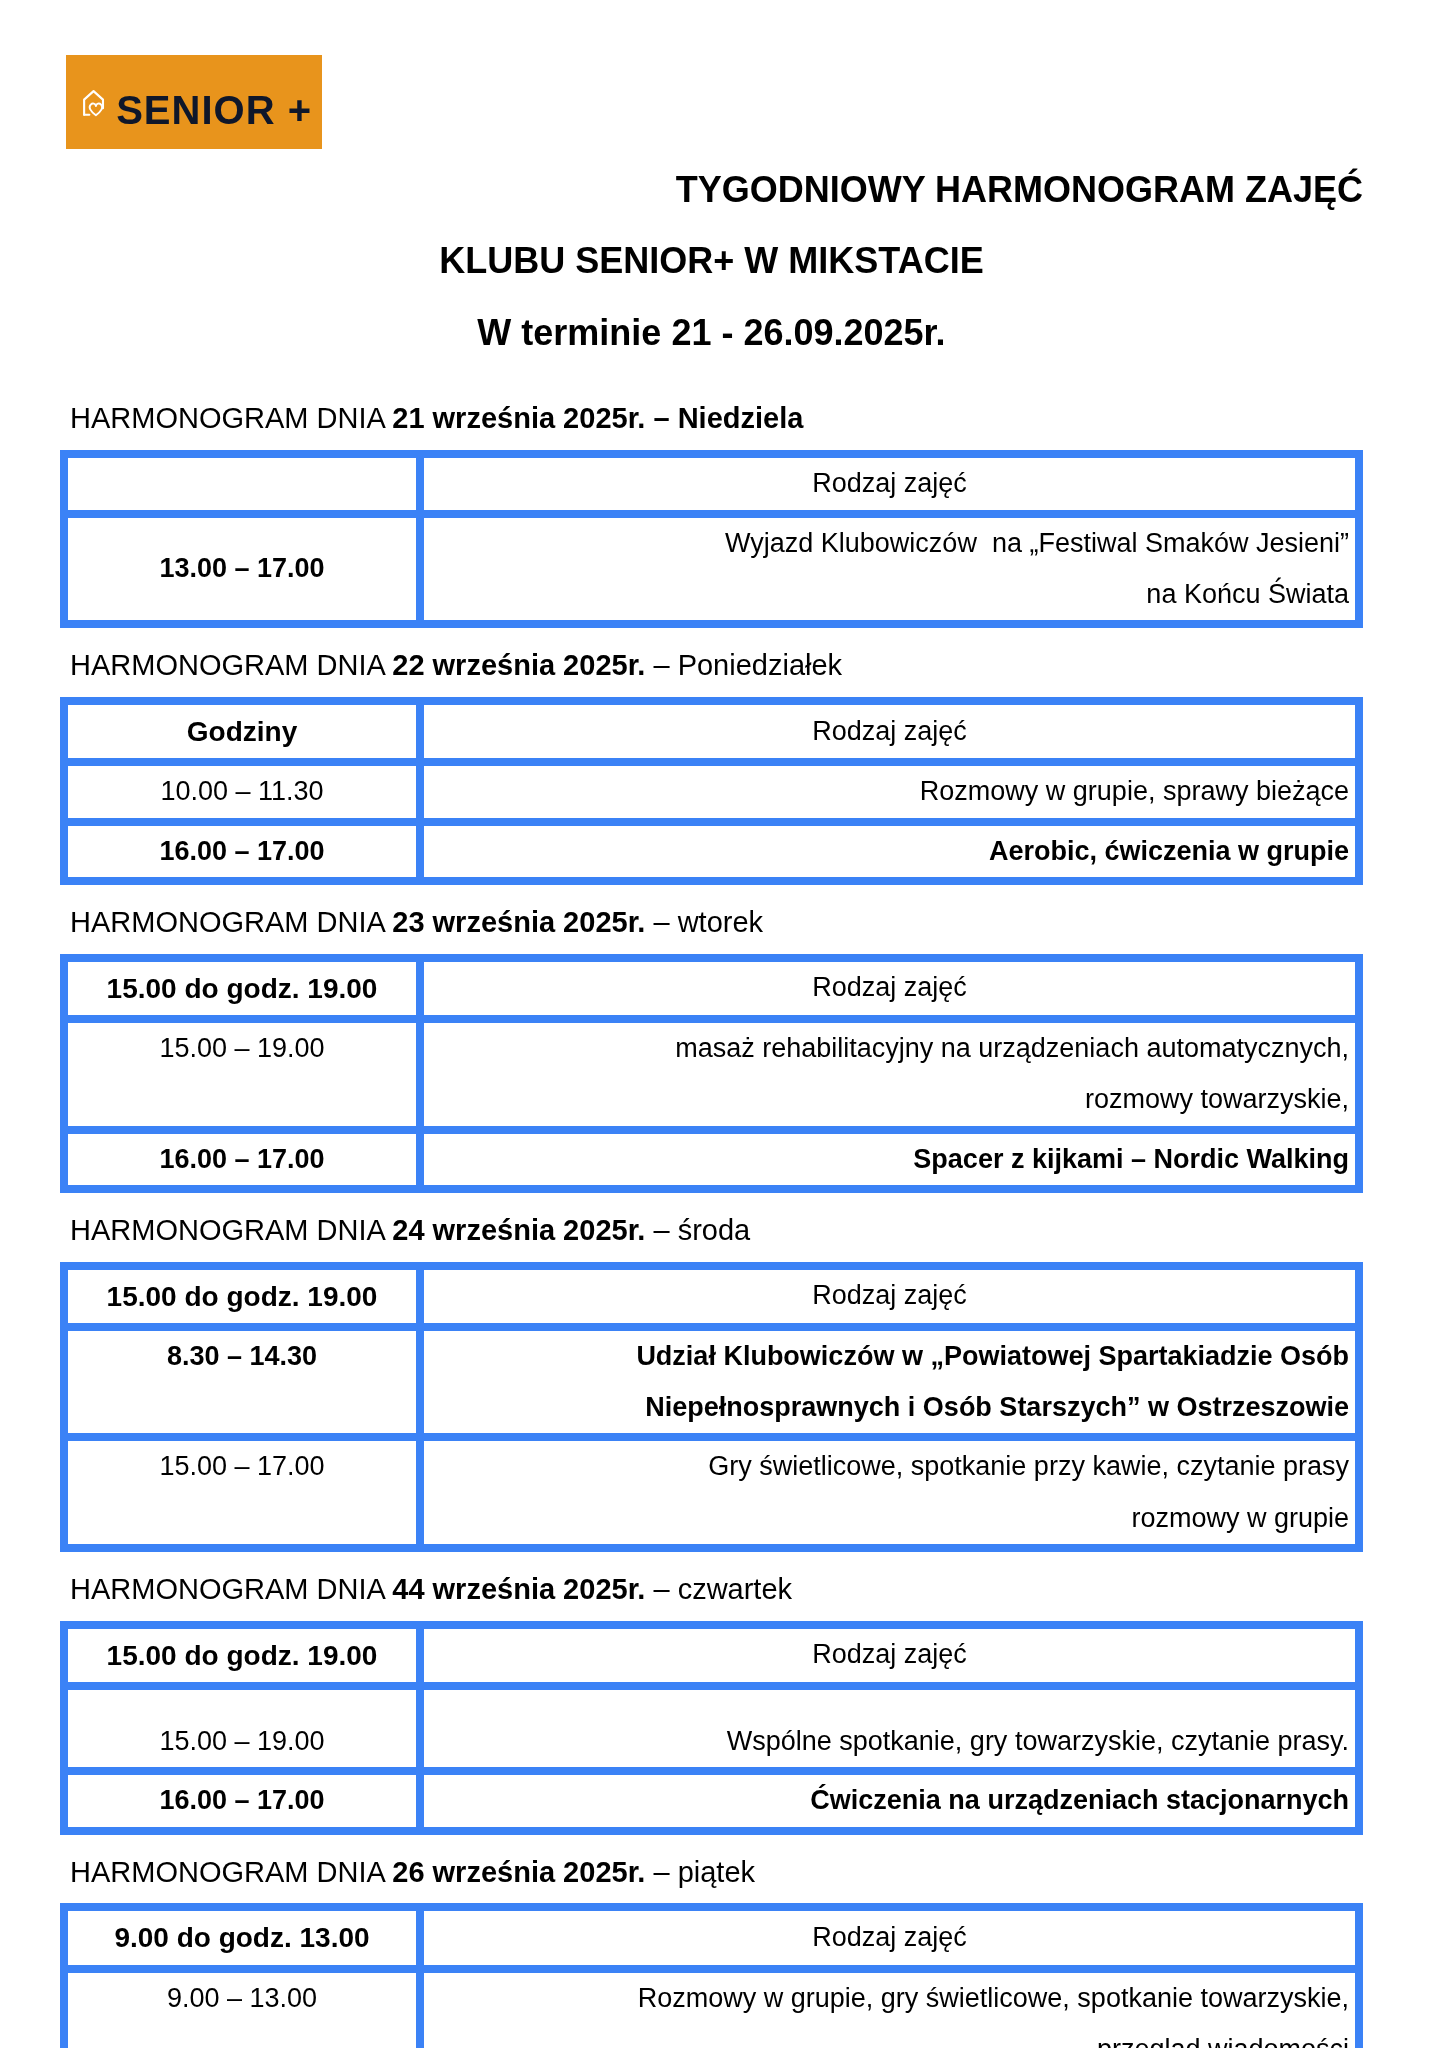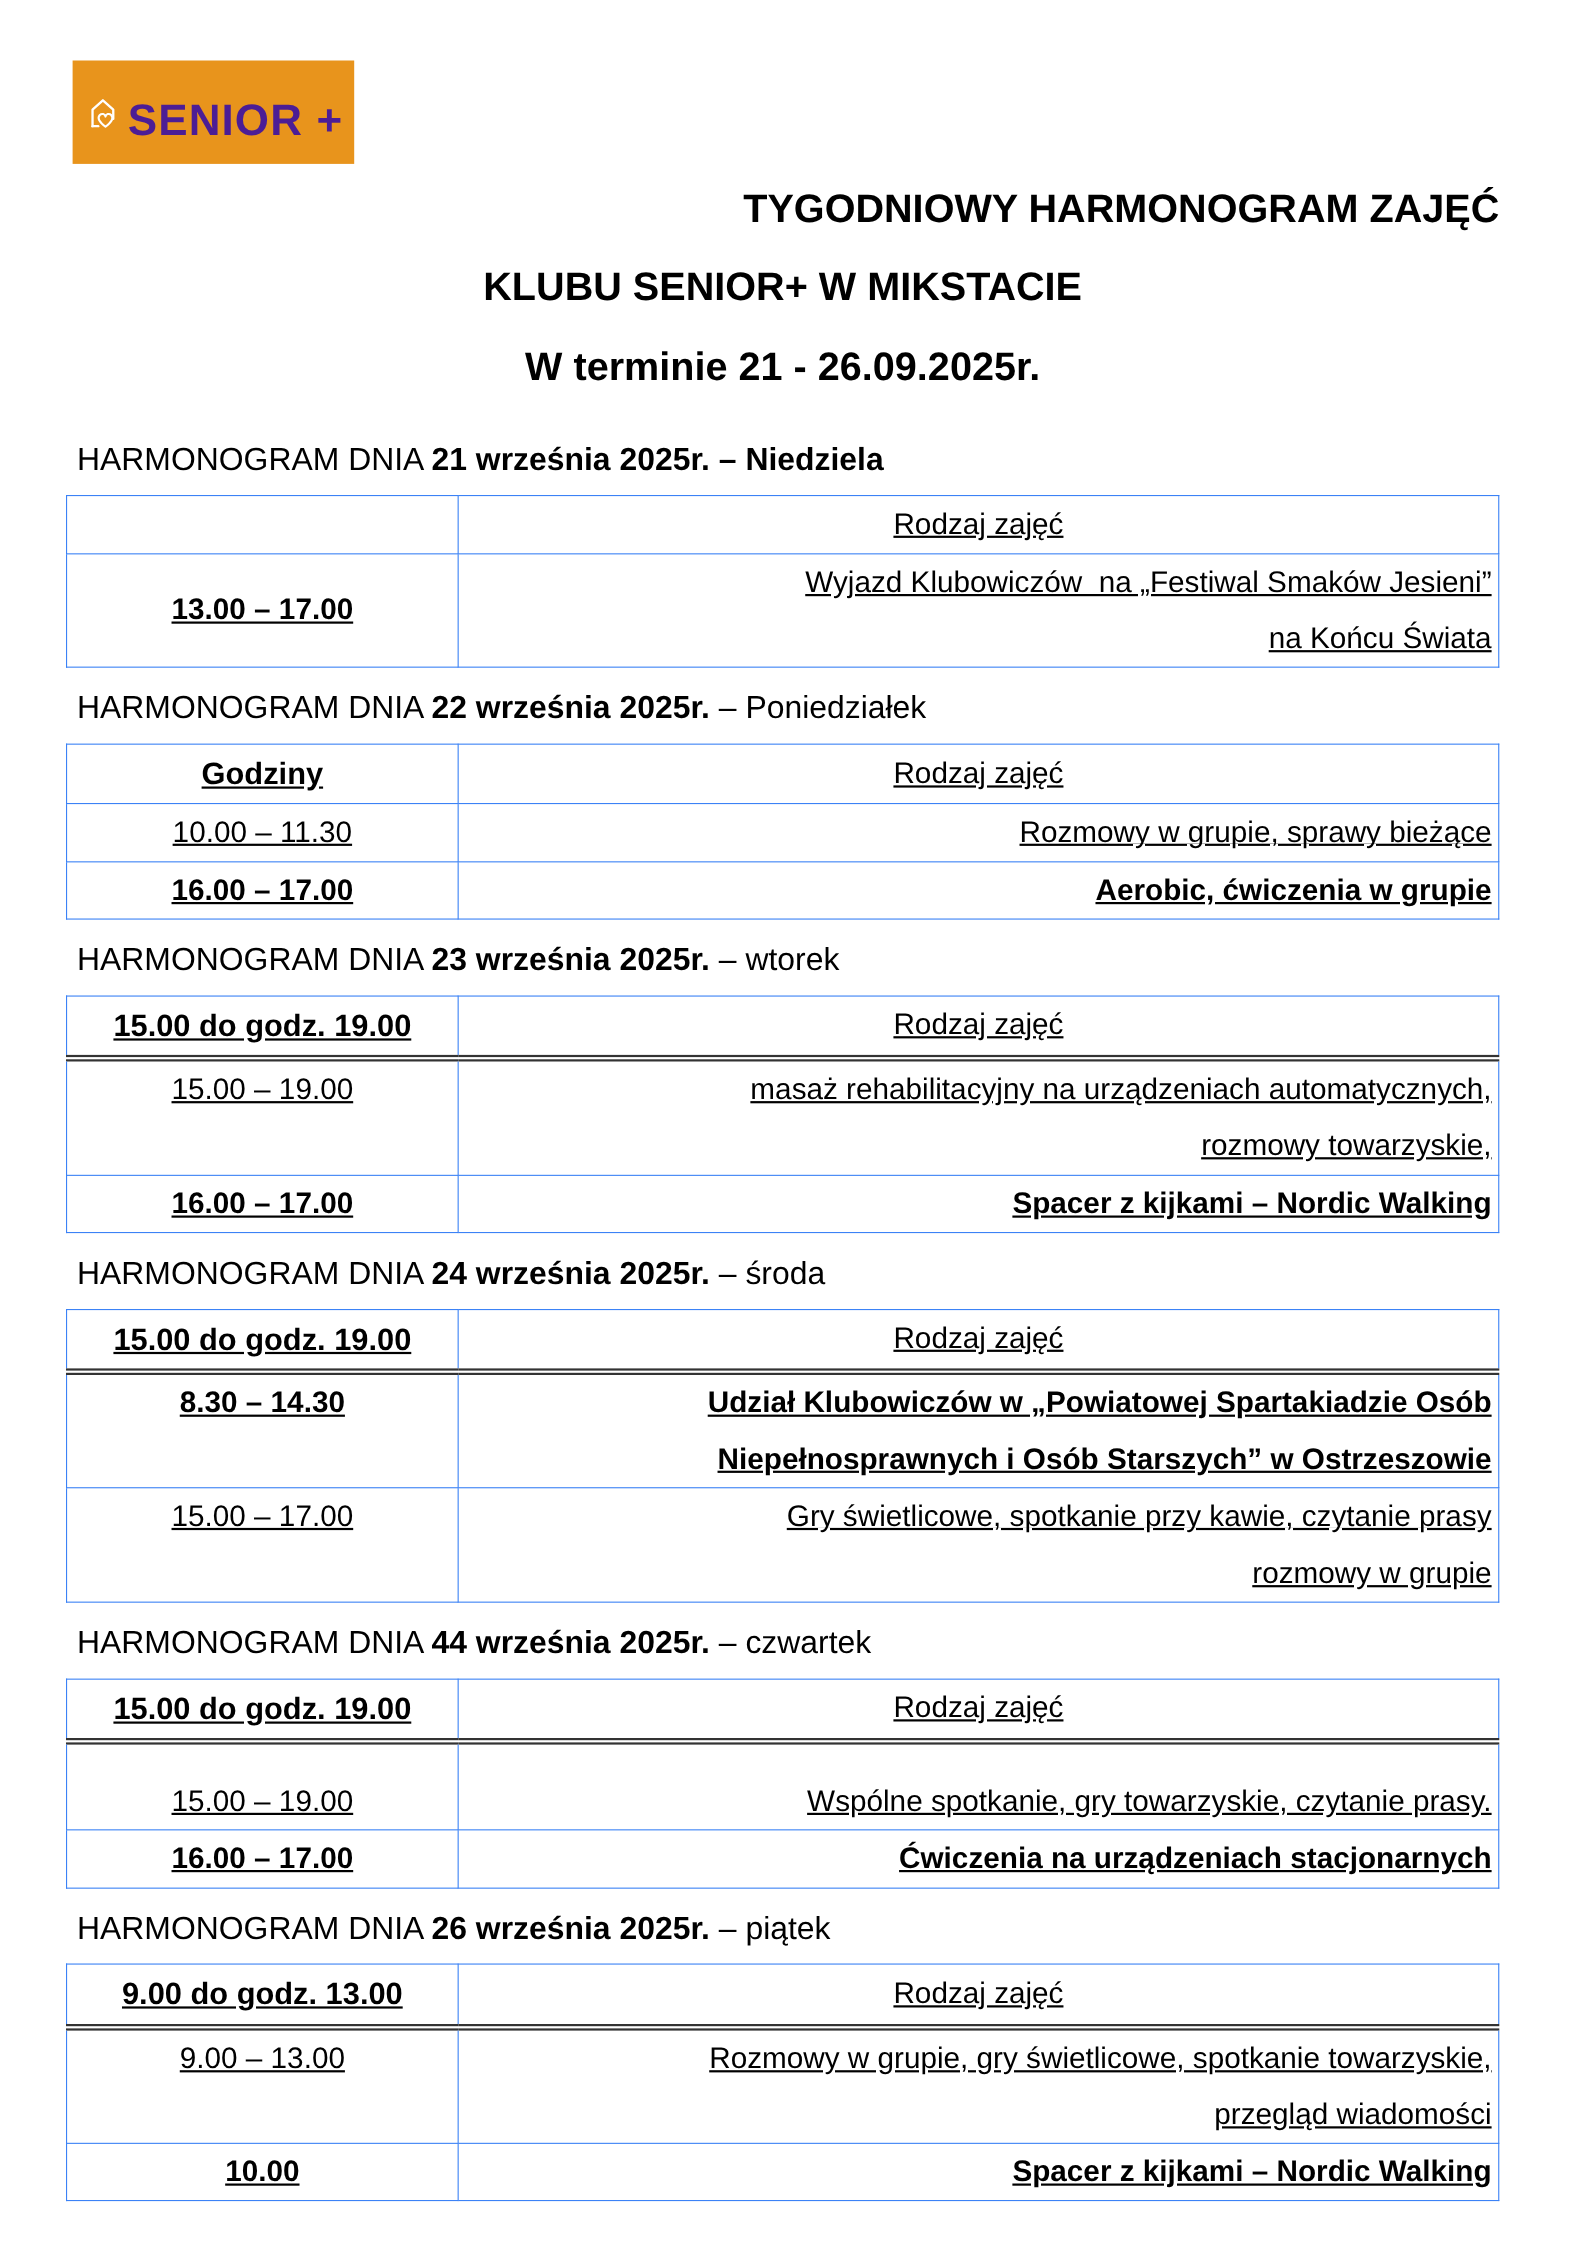--- a/index.html
+++ b/index.html
@@ -20,21 +20,21 @@
   .title{ text-align:center;font-weight:700;font-size:36px;line-height:1.15;margin:22px 0 30px 0;}
   .title.first{margin-top:20px;text-align:right;}
   
   .day-heading{font-size:29px;font-weight:400;margin:20px 0 14px 10px;line-height:1.2;}
   .day-heading.first{margin-top:48px;}
   .day-heading .b{font-weight:700;}
   .b{font-weight:700;}
   
   table.sched{border-collapse:collapse;width:1303px;table-layout:fixed;font-size:27px;}
   table.sched col.c1{width:356px;}
-  table.sched th,table.sched td{border:1px solid #3b82f6;text-decoration:underline;}
+  table.sched th,table.sched td{border:8px solid #3b82f6;}
   table.sched th{
     font-weight:700;text-align:center;padding:7px 6px;line-height:1.4;font-size:28px;
   }
   table.sched th.col2h{font-weight:400;font-size:27px;}
   table.sched.dsep th{border-bottom:6px double #333;}
   table.sched td{vertical-align:top;}
   table.sched.vmid td{vertical-align:middle;}
   td.time{text-align:center;line-height:1.9;padding:0 4px;}
   td.act{text-align:right;line-height:1.9;padding:0 6px 0 14px;white-space:pre-wrap;}
   td.padtop{padding-top:26px;}
@@ -43,21 +43,21 @@
 <body>
 
 <div class="page">
 
   <div class="logo" id="logo" style="background: rgb(232, 148, 28);">
     <svg width="62" height="62" viewBox="0 0 64 64" aria-hidden="true">
       <path d="M13 59 V27 L33 9 L53 27 V45" fill="none" stroke="#fff" stroke-width="4.5" stroke-linejoin="round" stroke-linecap="round"></path>
       <path d="M13 59 H24" fill="none" stroke="#fff" stroke-width="4.5" stroke-linecap="round"></path>
       <path id="heart-path" d="M38 60 C 26 51, 21.5 43.5, 27 37.5 C 31 33.5, 37 35.5, 38 40.5 C 39 35.5, 45 33.5, 49 37.5 C 54.5 43.5, 50 51, 38 60 Z" stroke="#fff" stroke-width="4" stroke-linejoin="round" fill="#E8941C"></path>
     </svg>
-    <span class="logo-text" style="color: #4c1d95; margin-top: 17px;">SENIOR +</span>
+    <span class="logo-text" style="color: #0f172a; margin-top: 17px;">SENIOR +</span>
   </div>
 
   <div class="title first">TYGODNIOWY HARMONOGRAM ZAJĘĆ</div>
   <div class="title">KLUBU SENIOR+ W MIKSTACIE</div>
   <div class="title">W terminie 21 - 26.09.2025r.</div>
 
   <div id="sections">
   <section>
     <h2 class="day-heading first"><span>HARMONOGRAM DNIA </span><span class="b">21 września 2025r.</span><span class="b"> – Niedziela</span></h2>
     <table class="sched vmid">

